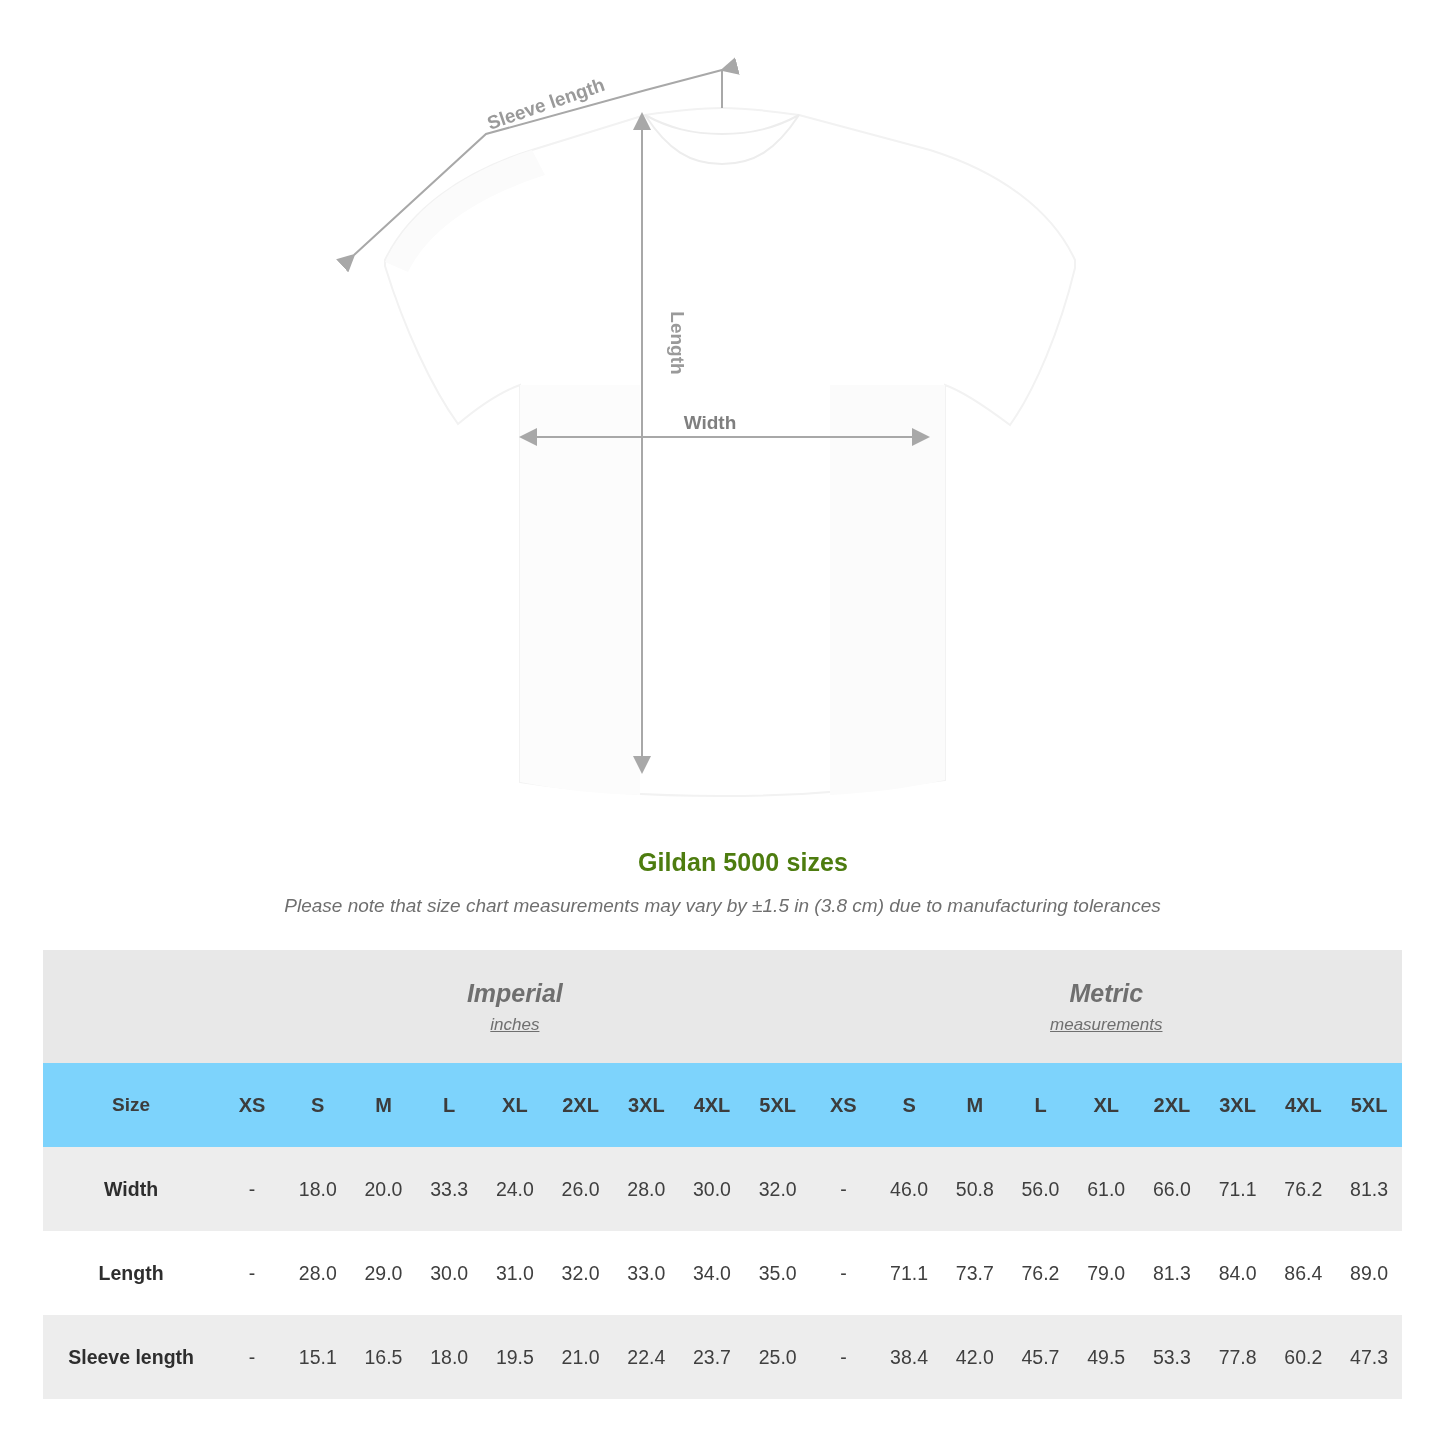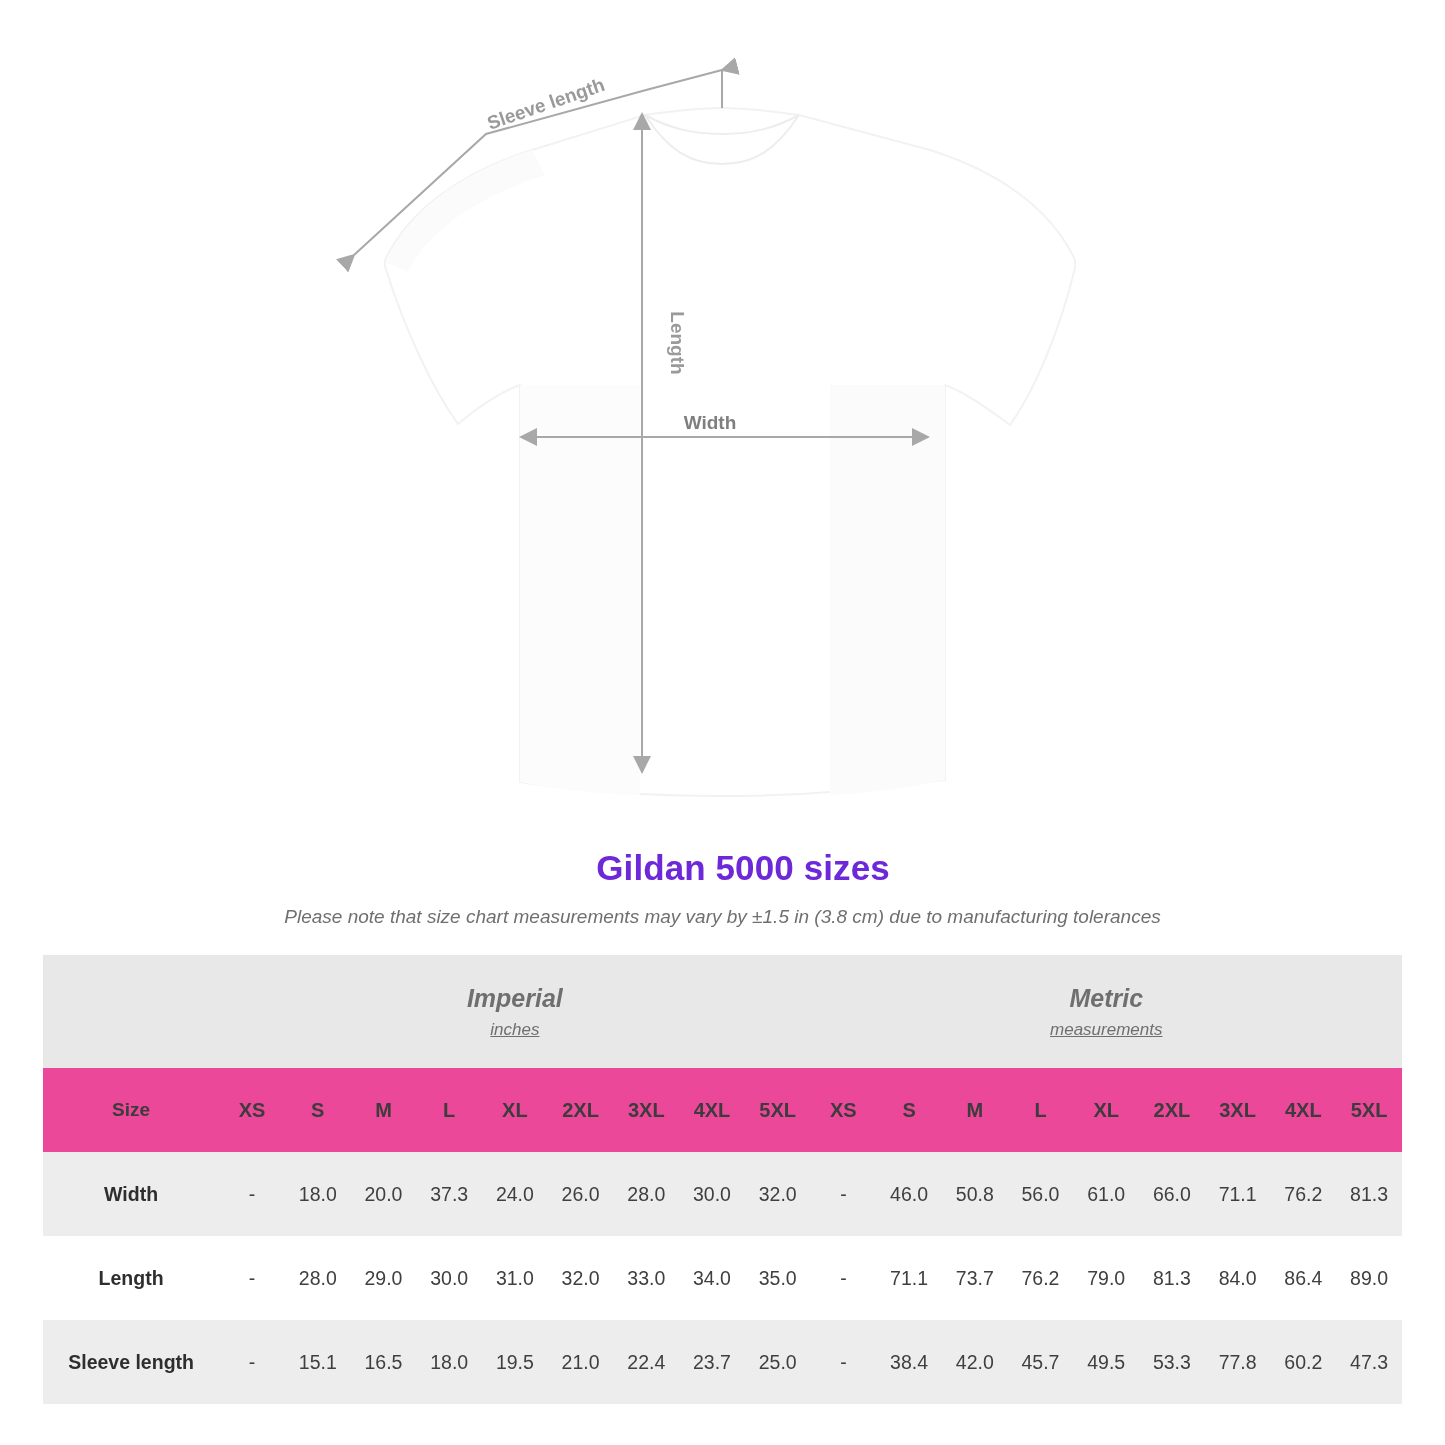--- a/index.html
+++ b/index.html
@@ -33,41 +33,42 @@
   .illustration svg {
     display: block;
   }
 
   
   .title-block {
     text-align: center;
     margin-top: 28px;
   }
   .chart-title {
-    font-size: 35px;
+    font-size: 25px;
     font-weight: bold;
-    color: #6d28d9;
+    color: #4d7c0f;
     letter-spacing: 0.1px;
     padding-left: 41px;
   }
   .chart-note {
     margin-top: 18px;
     font-size: 19px;
     font-style: italic;
     color: #6f6f6f;
   }
 
   
   .table-wrap {
     margin: 27px 43px 0 43px;
   }
   table.size-table {
     width: 100%;
     border-collapse: collapse;
     table-layout: fixed;
+    margin-top: 6px;
   }
   table.size-table td,
   table.size-table th {
     padding: 0;
     text-align: center;
     vertical-align: middle;
   }
 
   
   .unit-row td {
@@ -88,21 +89,21 @@
     margin-top: 5px;
     text-decoration: underline;
   }
 
   
   .head-row td {
     height: 84px;
     font-size: 20px;
     font-weight: bold;
     color: #3c3c3c;
-    background: #ec4899;
+    background: #7dd3fc;
   }
   .head-row td.label-cell {
     font-size: 19px;
   }
 
   
   .data-row td {
     height: 84px;
     font-size: 19.5px;
     color: #3f3f3f;
@@ -248,21 +249,21 @@
           <td>3XL</td>
           <td>4XL</td>
           <td>5XL</td>
         </tr>
 
         <tr class="data-row shaded">
           <td class="label-cell">Width</td>
           <td>-</td>
           <td>18.0</td>
           <td>20.0</td>
-          <td>37.3</td>
+          <td>33.3</td>
           <td>24.0</td>
           <td>26.0</td>
           <td>28.0</td>
           <td>30.0</td>
           <td>32.0</td>
           <td>-</td>
           <td>46.0</td>
           <td>50.8</td>
           <td>56.0</td>
           <td>61.0</td>

